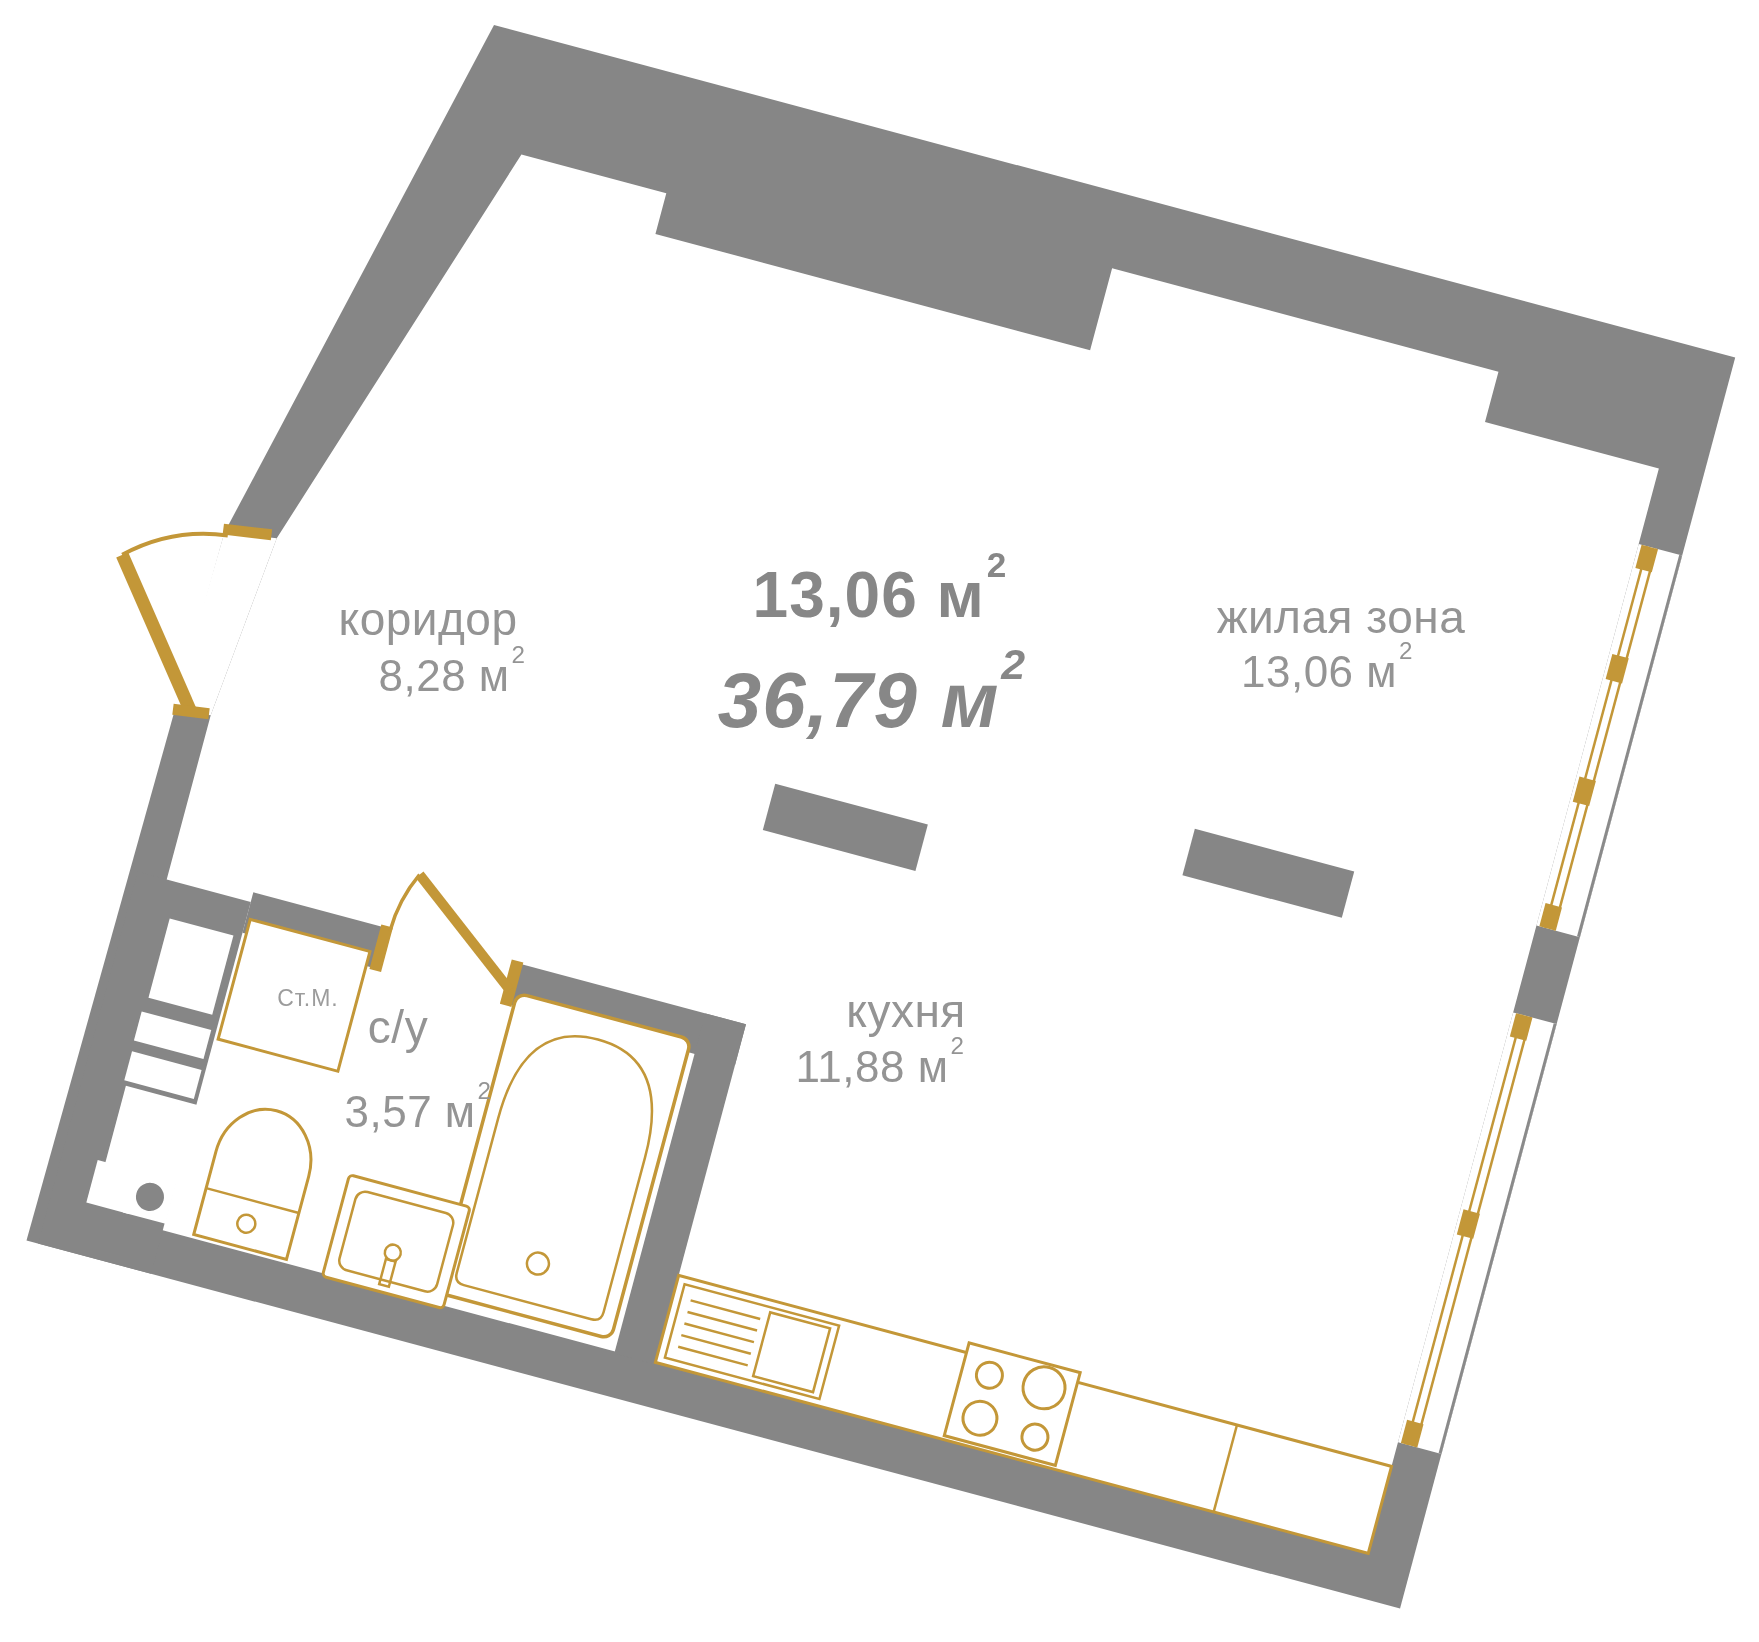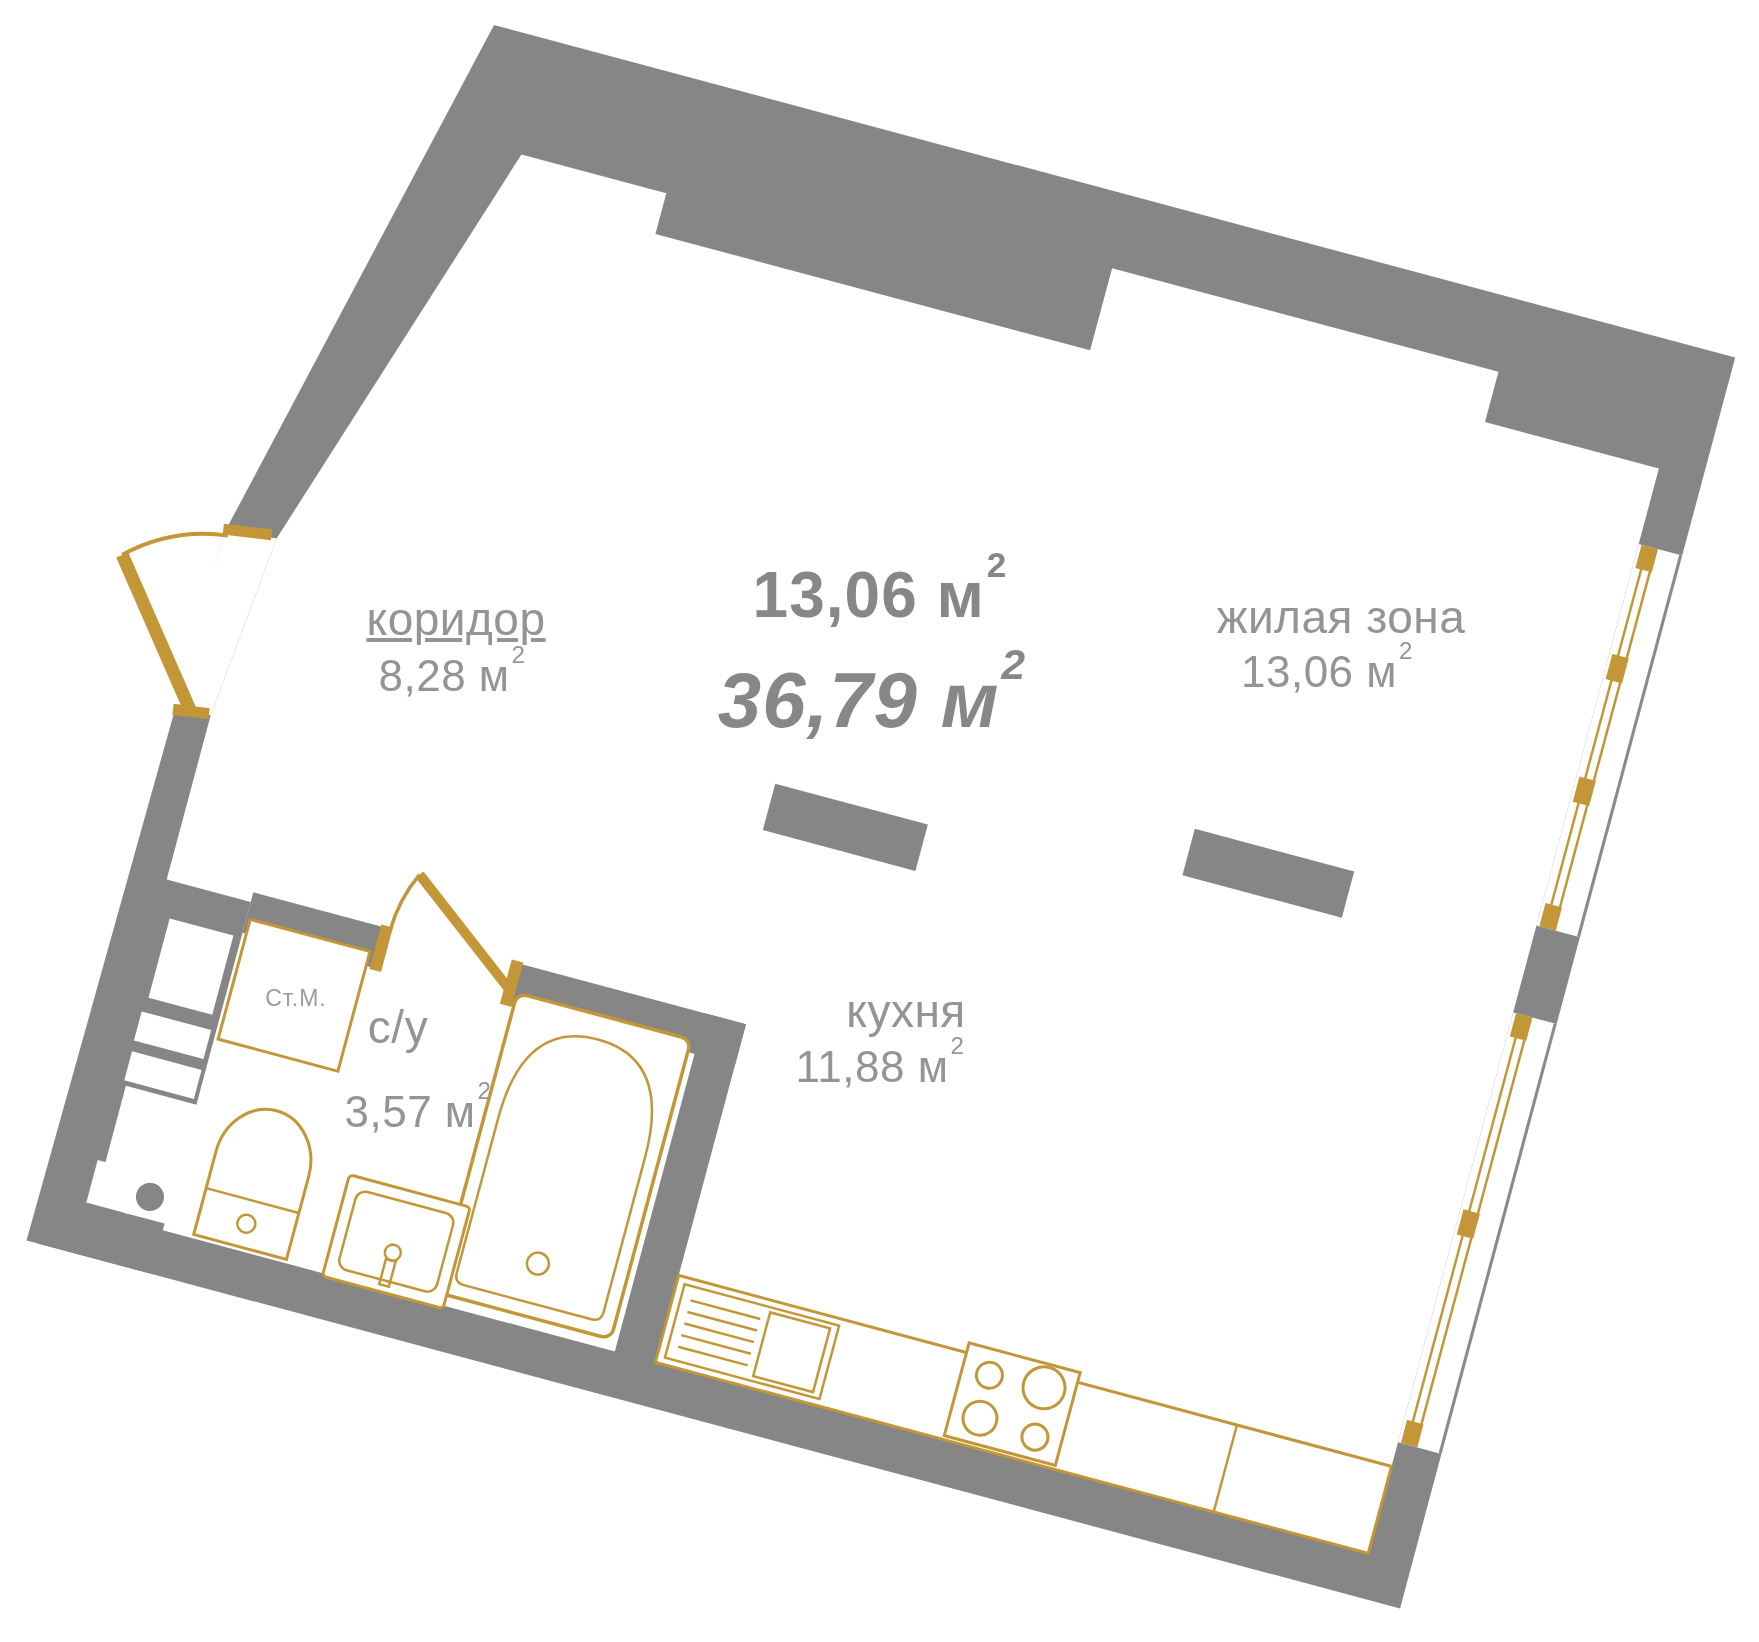--- a/index.html
+++ b/index.html
@@ -6,21 +6,21 @@
   #stage{position:relative;width:1759px;height:1642px;background:#ffffff;overflow:hidden;
          font-family:"Liberation Sans", sans-serif;}
   #plan-svg{position:absolute;left:0;top:0;}
   .lbl{position:absolute;transform:translate(-50%,-50%);white-space:nowrap;
        color:#949494;font-weight:300;letter-spacing:0.5px;}
   .room-name{font-size:46px;}
   .room-area{font-size:44px;text-align:center;}
   .bold-line{color:#878787;font-weight:700;letter-spacing:1px;}
   .bold-1{font-size:64px;}
   .bold-2{font-size:78px;font-style:italic;}
-  .appliance{font-size:23px;color:#9c9c9c;letter-spacing:1px;}
+  .appliance{font-size:23px;color:#9c9c9c;letter-spacing:1px;margin-left:12px;}
   sup.u{font-size:55%;position:relative;top:-0.5em;margin-left:2px;}
 </style>
 </head>
 <body>
 
 <div id="stage">
 
   <svg id="plan-svg" width="1759" height="1642" viewBox="0 0 1759 1642">
     <g transform="translate(494,25) rotate(15)">
 
@@ -119,21 +119,21 @@
     </g>
   </svg>
 
   <div class="lbl bold-line bold-1" style="left:880px;top:595px;">
     <span>13,06</span>&nbsp;<span>м</span><sup class="u">2</sup>
   </div>
   <div class="lbl bold-line bold-2" style="left:872px;top:700px;">
     <span>36,79</span>&nbsp;<span>м</span><sup class="u">2</sup>
   </div>
 
-  <div class="lbl room-name" style="left:456px;top:619px;text-decoration:underline;">
+  <div class="lbl room-name" style="left:428px;top:619px;">
     <span>коридор</span>
   </div>
   <div class="lbl room-area" style="left:452px;top:676px;">
     <span>8,28</span>&nbsp;<span>м</span><sup class="u">2</sup>
   </div>
 
   <div class="lbl room-name" style="left:1307px;top:617px;margin-left:34px;">
     <span>жилая зона</span>
   </div>
   <div class="lbl room-area" style="left:1327px;top:672px;">

